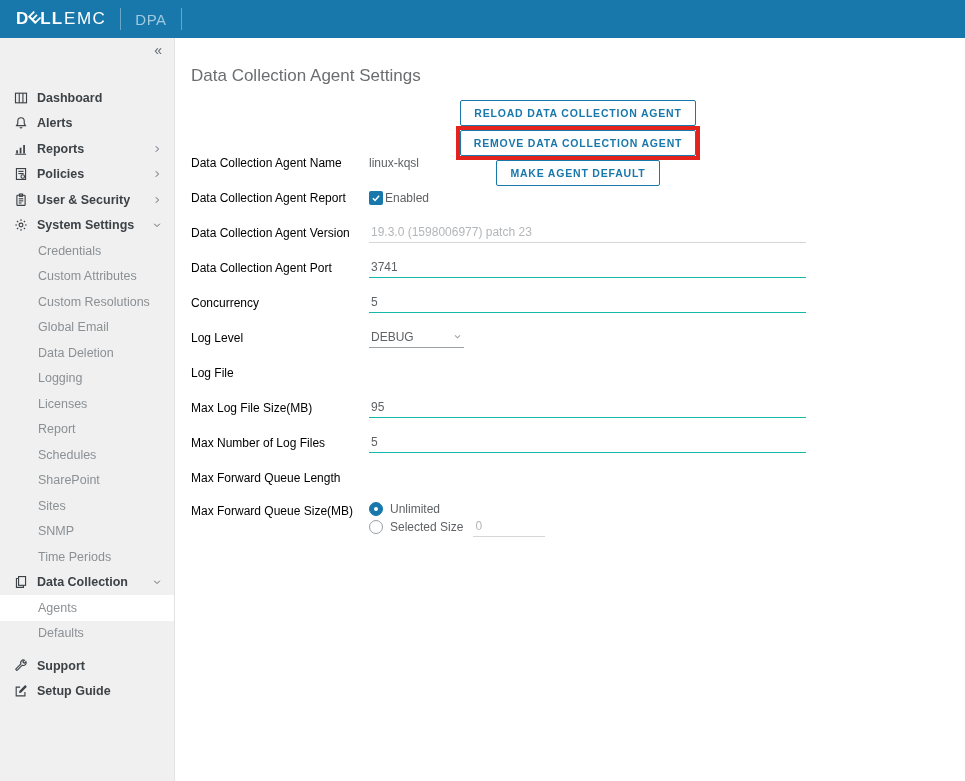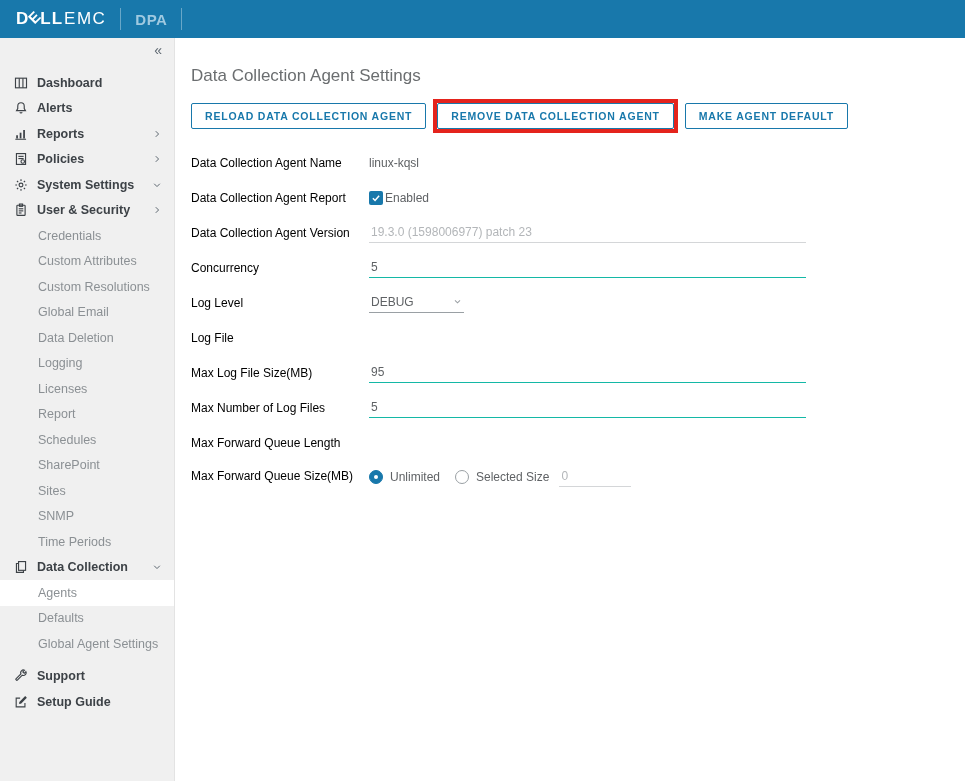--- a/index.html
+++ b/index.html
@@ -6,59 +6,59 @@
   body { font-family:"Liberation Sans", sans-serif; background:#fff; }
   .page { position:relative; width:965px; height:781px; background:#fff; overflow:hidden; }
 
   
   .header { height:38px; background:#1878ab; display:flex; align-items:center; padding-left:16px; }
   .brand { display:flex; align-items:baseline; color:#fff; }
   .brand .dell { font-weight:bold; font-size:17px; letter-spacing:1px; }
   .brand .dell .tilt-e { display:inline-block; transform:rotate(-45deg) translate(1px,-1px); font-size:15px; }
   .brand .emc { font-weight:300; font-size:17px; letter-spacing:1.5px; margin-left:1px; }
   .hdr-divider { width:1px; height:22px; background:rgba(255,255,255,0.35); margin:0 14px; }
-  .app-name { color:#9fc9e0; font-weight:bold; font-size:15px; letter-spacing:0.5px; }
+  .app-name { color:#9fc9e0; font-weight:normal; font-size:15px; letter-spacing:0.5px; }
 
   
   .sidebar { position:absolute; top:38px; left:0; bottom:0; width:175px; background:#f0f0f0; border-right:1px solid #e3e3e3; }
   .sidebar-top { height:24px; display:flex; justify-content:flex-end; align-items:center; padding-right:12px; }
   .collapse-glyph { color:#5d6770; font-size:14px; cursor:pointer; }
-  .nav { margin-top:8px; }
+  .nav { margin-top:23px; }
   .nav-item { display:flex; align-items:center; height:25.5px; padding-left:13px; cursor:pointer; font-size:12.5px; }
   .nav-item.top { color:#3d4247; font-weight:600; }
   .nav-item.sub { color:#8b9094; padding-left:38px; font-weight:400; }
   .nav-item.selected { background:#ffffff; }
   .nicon { width:15px; height:15px; margin-right:9px; display:flex; align-items:center; justify-content:center; flex:0 0 auto; }
   .nicon svg { display:block; }
   .nlabel { white-space:nowrap; }
   .chev { margin-left:auto; margin-right:12px; display:flex; align-items:center; }
 
   
   .main { position:absolute; top:38px; left:176px; right:0; bottom:0; background:#fff; padding:28px 0 0 15px; }
   .page-title { font-size:17px; color:#6b6e70; font-weight:400; }
-  .btn-row { display:flex; align-items:center; margin-top:14px; height:32px; }
+  .btn-row { display:flex; align-items:center; margin-top:14px; height:32px;flex-direction:column; }
   .btn { background:#fff; border:1px solid #1878ab; color:#1878ab; font-family:"Liberation Sans", sans-serif;
          font-size:10.5px; font-weight:600; letter-spacing:0.8px; padding:6px 13px; border-radius:2px; cursor:pointer; white-space:nowrap; }
   .btn-gap { width:7px; }
   .annotation-box { border:4px solid #e4231c; display:inline-block; line-height:0; }
   .annotation-box .btn { border-color:#1878ab; }
 
   .form { margin-top:20px; }
   .form-row { display:flex; align-items:center; min-height:21px; margin-bottom:14px; }
   .f-label { width:178px; flex:0 0 auto; font-size:12px; color:#000000; }
   .f-static { font-size:12px; color:#5f6265; }
   .f-input { width:437px; border:none; border-bottom:1px solid #14b8a6; background:transparent; font-family:"Liberation Sans", sans-serif;
              font-size:12px; color:#5f6265; padding:2px 2px 3px 2px; outline:none; }
   .f-input:disabled { color:#b3b6b9; border-bottom-color:#d4d6d8; -webkit-text-fill-color:#b3b6b9; }
   .f-select { width:95px; border-bottom:1px solid #9aa0a4; display:flex; align-items:center; justify-content:space-between;
               font-size:12px; color:#5f6265; padding:2px 2px 3px 2px; cursor:pointer; }
   .checkbox-wrap { display:flex; align-items:center; cursor:pointer; }
   .checkbox { width:14px; height:14px; background:#1878ab; border-radius:2px; display:flex; align-items:center; justify-content:center; }
   .cb-label { font-size:12px; color:#5f6265; margin-left:2px; }
-  .radio-group { display:flex; flex-direction:row; gap:15px; }
+  .radio-group { display:flex; flex-direction:column; gap:1px; }
   .radio-row { display:flex; align-items:center; cursor:pointer; }
   .radio { width:14px; height:14px; border-radius:50%; border:1px solid #9aa0a4; flex:0 0 auto; display:flex; align-items:center; justify-content:center; background:#fff; }
   .radio.on { border-color:#1878ab; background:#1878ab; }
   .radio.on::after { content:""; width:4px; height:4px; border-radius:50%; background:#fff; }
   .r-label { font-size:12px; color:#5f6265; margin-left:7px; }
   .mini-input { width:72px; margin-left:10px; border:none; border-bottom:1px solid #d4d6d8; font-family:"Liberation Sans", sans-serif;
                 font-size:12px; color:#b3b6b9; -webkit-text-fill-color:#b3b6b9; padding:2px 2px 3px 2px; outline:none; background:transparent; }
   .row-top { align-items:flex-start; }
   .row-top .f-label { padding-top:2px; }
 </style>
@@ -135,50 +135,50 @@
             <svg width="10" height="10" viewBox="0 0 16 16" fill="none" stroke="#5d6770" stroke-width="1.6">
               <polyline points="6 3.5 10.5 8 6 12.5"></polyline>
             </svg>
           </span>
       </div>
 
 
       <div class="nav-item top">
         <span class="nicon">
             <svg width="14" height="14" viewBox="0 0 16 16" fill="none" stroke="#3d4247" stroke-width="1.3">
-              <circle cx="8" cy="8" r="2.2"></circle>
-              <path d="M8 1.5v2M8 12.5v2M1.5 8h2M12.5 8h2M3.4 3.4l1.4 1.4M11.2 11.2l1.4 1.4M12.6 3.4l-1.4 1.4M4.8 11.2l-1.4 1.4"></path>
-            </svg>
-          </span>
-        <span class="nlabel">System Settings</span>
-        <span class="chev">
-            <svg width="10" height="10" viewBox="0 0 16 16" fill="none" stroke="#5d6770" stroke-width="1.6">
-              <polyline points="3.5 6 8 10.5 12.5 6"></polyline>
-            </svg>
-          </span>
-      </div>
-
-      <div class="nav-item top">
-        <span class="nicon">
-            <svg width="14" height="14" viewBox="0 0 16 16" fill="none" stroke="#3d4247" stroke-width="1.3">
               <rect x="3.3" y="2.6" width="9.4" height="11.6" rx="0.8"></rect>
               <rect x="6.2" y="1.2" width="3.6" height="2.6"></rect>
               <line x1="5.4" y1="6.6" x2="10.6" y2="6.6"></line>
               <line x1="5.4" y1="9" x2="10.6" y2="9"></line>
               <line x1="5.4" y1="11.4" x2="8.6" y2="11.4"></line>
             </svg>
           </span>
         <span class="nlabel">User &amp; Security</span>
         <span class="chev">
             <svg width="10" height="10" viewBox="0 0 16 16" fill="none" stroke="#5d6770" stroke-width="1.6">
               <polyline points="6 3.5 10.5 8 6 12.5"></polyline>
             </svg>
           </span>
       </div>
 
+      <div class="nav-item top">
+        <span class="nicon">
+            <svg width="14" height="14" viewBox="0 0 16 16" fill="none" stroke="#3d4247" stroke-width="1.3">
+              <circle cx="8" cy="8" r="2.2"></circle>
+              <path d="M8 1.5v2M8 12.5v2M1.5 8h2M12.5 8h2M3.4 3.4l1.4 1.4M11.2 11.2l1.4 1.4M12.6 3.4l-1.4 1.4M4.8 11.2l-1.4 1.4"></path>
+            </svg>
+          </span>
+        <span class="nlabel">System Settings</span>
+        <span class="chev">
+            <svg width="10" height="10" viewBox="0 0 16 16" fill="none" stroke="#5d6770" stroke-width="1.6">
+              <polyline points="3.5 6 8 10.5 12.5 6"></polyline>
+            </svg>
+          </span>
+      </div>
+
       <div class="nav-item sub">
           <span class="nlabel">Credentials</span>
         </div>
       <div class="nav-item sub">
           <span class="nlabel">Custom Attributes</span>
         </div>
       <div class="nav-item sub">
           <span class="nlabel">Custom Resolutions</span>
         </div>
       <div class="nav-item sub">
@@ -225,23 +225,20 @@
               <polyline points="3.5 6 8 10.5 12.5 6"></polyline>
             </svg>
           </span>
       </div>
 
       <div class="nav-item sub selected">
           <span class="nlabel">Agents</span>
         </div>
       <div class="nav-item sub">
           <span class="nlabel">Defaults</span>
-        </div>
-      <div class="nav-item sub">
-          <span class="nlabel">Global Agent Settings</span>
         </div>
 
       <div class="nav-item top" style="margin-top:7px;">
         <span class="nicon">
             <svg width="14" height="14" viewBox="0 0 16 16" fill="none" stroke="#3d4247" stroke-width="1.3">
               <path d="M13.6 3a3.1 3.1 0 0 1-4.1 4.1l-5.4 5.4a1.1 1.1 0 0 1-1.6-1.6l5.4-5.4A3.1 3.1 0 0 1 12 1.4l-1.9 1.9 1.6 1.6L13.6 3z"></path>
             </svg>
           </span>
         <span class="nlabel">Support</span>
       </div>
@@ -289,20 +286,24 @@
             </span>
           <span class="cb-label">Enabled</span>
         </div>
       </div>
 
       <div class="form-row">
         <div class="f-label">Data Collection Agent Version</div>
         <input class="f-input" type="text" disabled="" value="19.3.0 (1598006977) patch 23" style="">
       </div>
 
+      <div class="form-row">
+        <div class="f-label">Data Collection Agent Port</div>
+        <input class="f-input" type="text" value="3741" style="">
+      </div>
 
       <div class="form-row">
         <div class="f-label">Concurrency</div>
         <input class="f-input" type="text" value="5" style="">
       </div>
 
       <div class="form-row">
         <div class="f-label">Log Level</div>
         <div class="f-select">
           <span>DEBUG</span>

